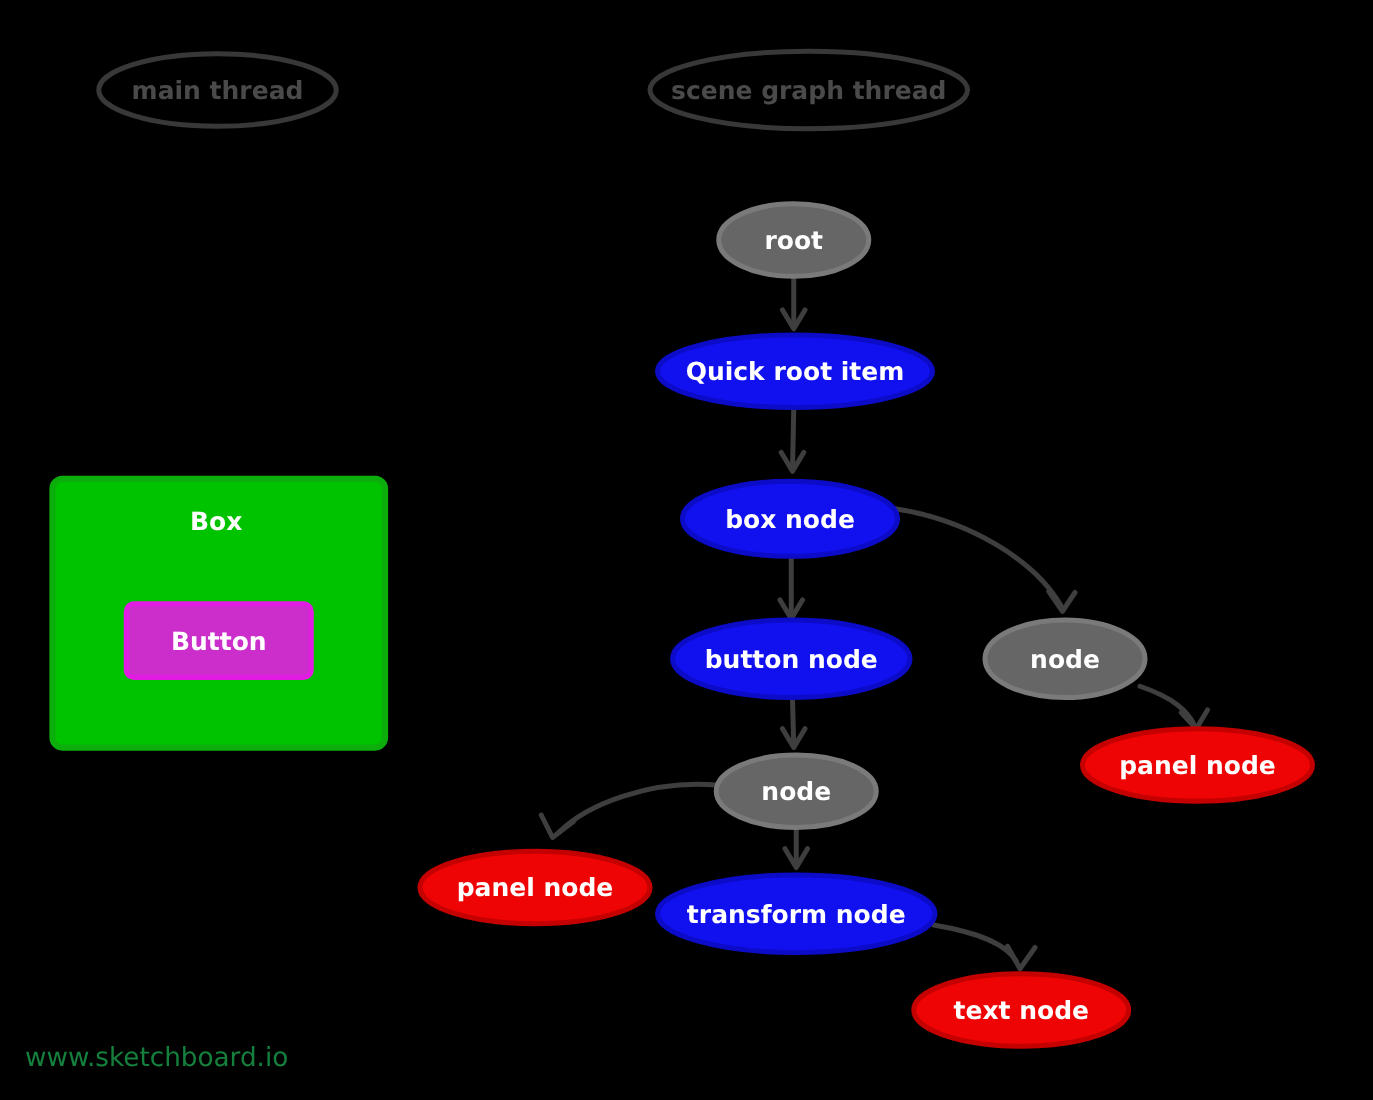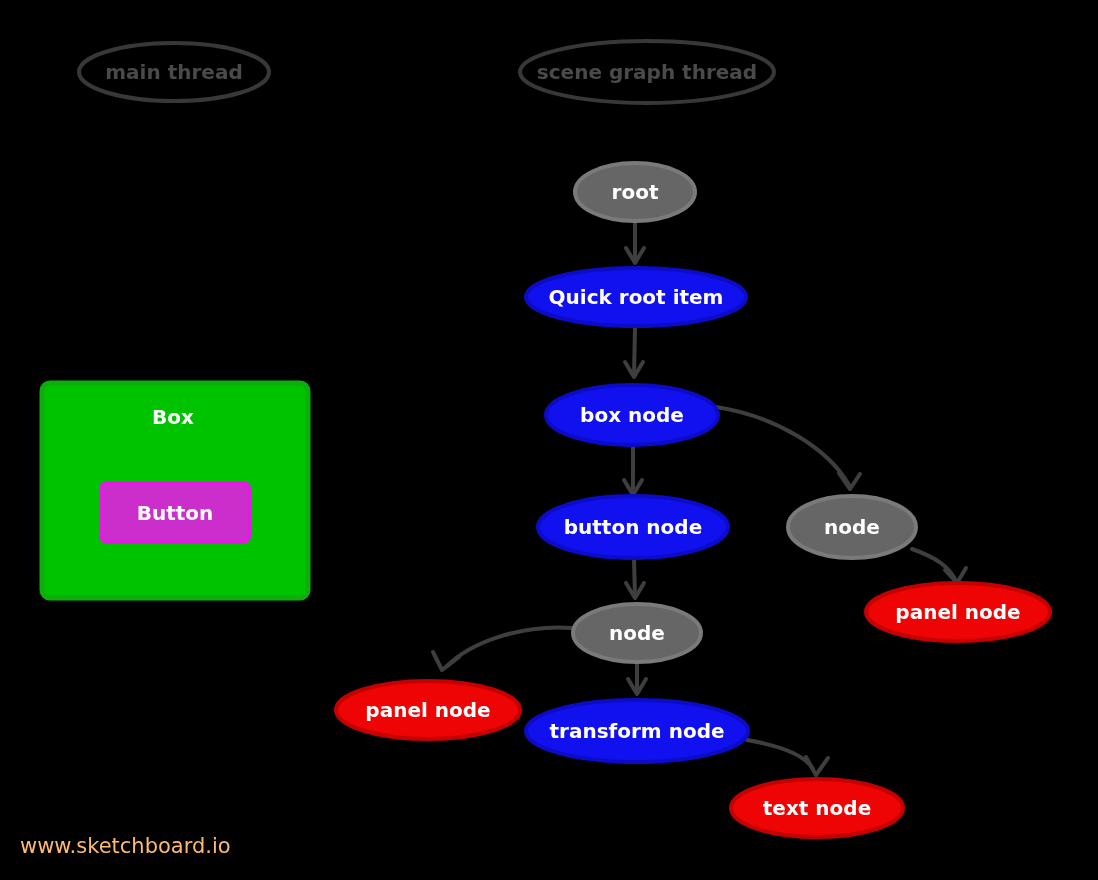--- a/index.html
+++ b/index.html
@@ -60,13 +60,13 @@
     <ellipse cx="637" cy="633" rx="64" ry="29" fill="#666666" stroke="#7a7a7a" stroke-width="4"></ellipse>
     <text x="637" y="633" dominant-baseline="central" class="node-label">node</text>
     <ellipse cx="428" cy="710" rx="92" ry="29" fill="#ee0404" stroke="#c40000" stroke-width="4"></ellipse>
     <text x="428" y="710" dominant-baseline="central" class="node-label">panel node</text>
     <ellipse cx="637" cy="731" rx="111" ry="31" fill="#1111f0" stroke="#0c0cc8" stroke-width="4"></ellipse>
     <text x="637" y="731" dominant-baseline="central" class="node-label">transform node</text>
     <ellipse cx="817" cy="808" rx="86" ry="29" fill="#ee0404" stroke="#c40000" stroke-width="4"></ellipse>
     <text x="817" y="808" dominant-baseline="central" class="node-label">text node</text>
   </svg>
 
-<div class="watermark" style="color: #fdba74;">www.sketchboard.io</div>
+<div class="watermark" style="color: #15803d;">www.sketchboard.io</div>
 
 </body></html>

